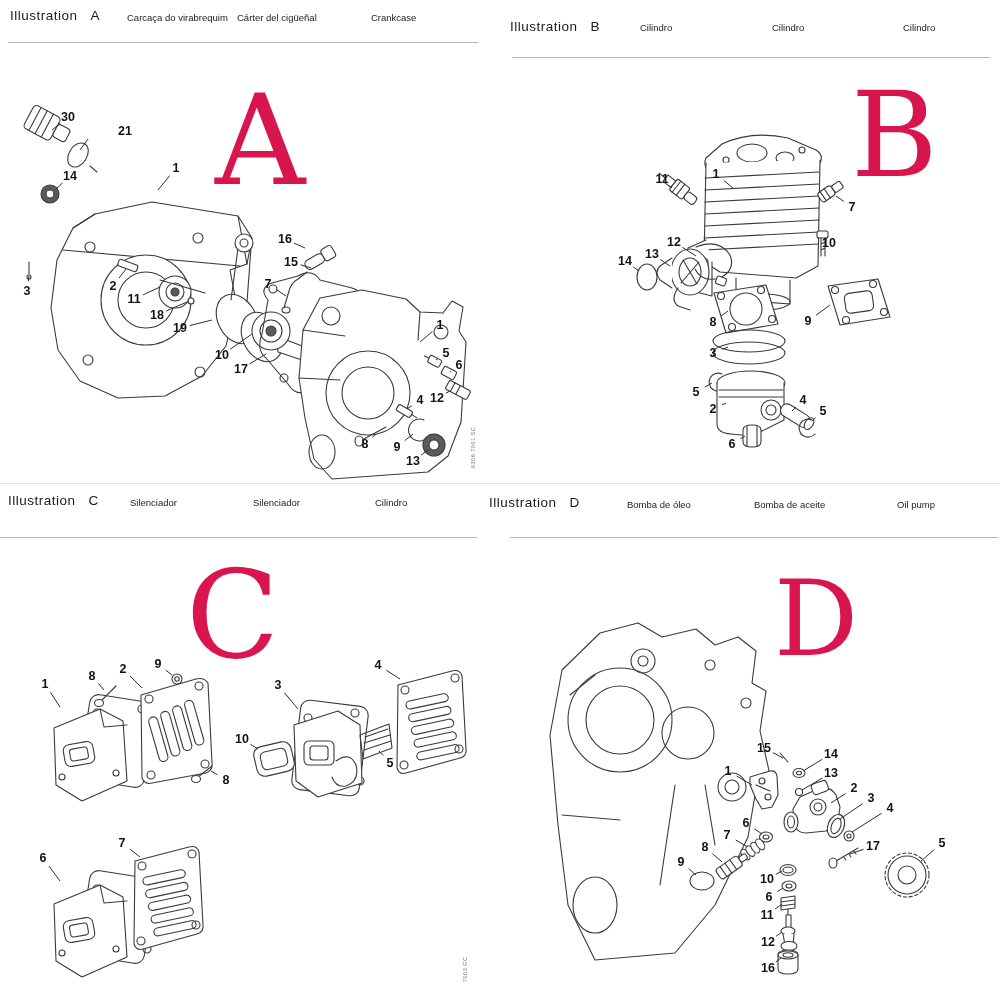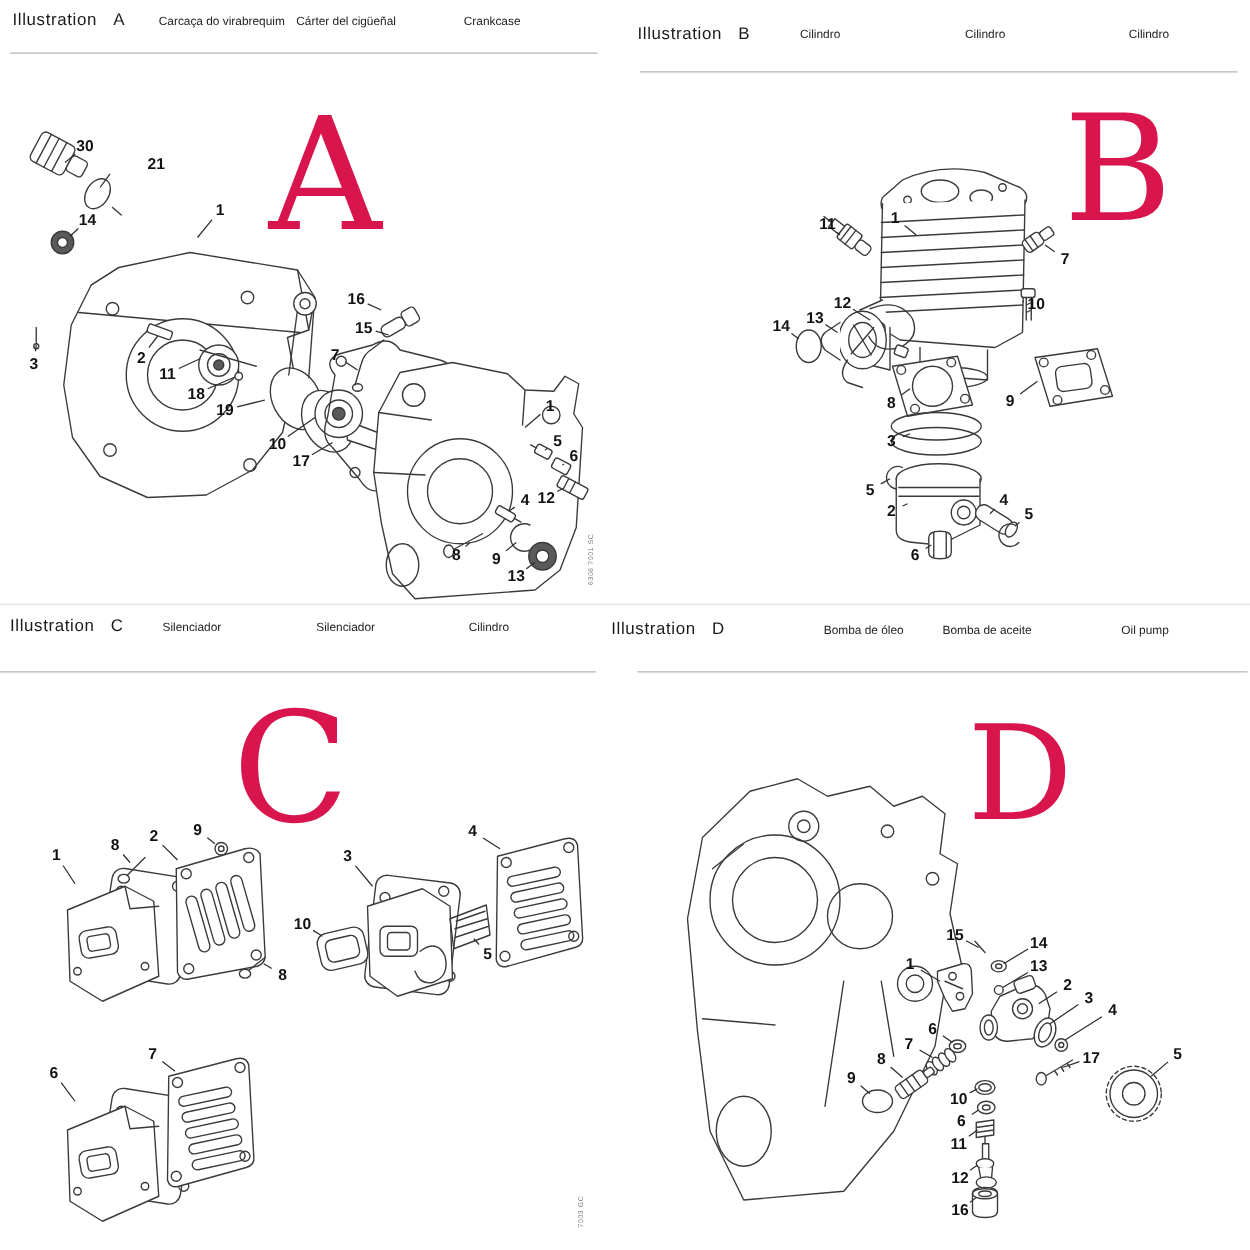--- a/index.html
+++ b/index.html
@@ -411,21 +411,21 @@
         <div class="callout" style="left: 43px; top: 373px;">6</div>
         <div class="callout" style="left: 122px; top: 358px;">7</div>
       </div>
     <div class="dwg" style="left:462px;top:497px;">7003 GC</div>
   </div>
 
   <div class="quad" id="qd" style="left:500px;top:485px;width:500px;height:515px;">
     <div class="qtitle" style="left:-11px;top:10px;">
       <span>Illustration</span><span class="gap"></span><span>D</span>
     </div>
-    <div class="sub" style="left:127px;top:14px;margin-left:32px;">Bomba de óleo</div>
+    <div class="sub" style="left:127px;top:14px;">Bomba de óleo</div>
     <div class="sub" style="left:254px;top:14px;">Bomba de aceite</div>
     <div class="sub" style="left:397px;top:14px;">Oil pump</div>
     <div class="rule" style="left:10px;top:52px;width:488px;"></div>
     <div class="qletter" style="left:274px;top:82px;font-size:105px;">D</div>
 
     <svg class="art" width="500" height="515" viewBox="0 0 500 515">
 
       <path class="fw" d="M100 148 L138 138 L162 152 L196 144 L215 160 L238 152 L256 166 L252 198 L266 206 L260 246 L270 290 L255 310 L248 352 L215 420 L175 468 L95 475 L68 420 L58 340 L50 250 L62 185 Z"></path>
       <circle cx="120" cy="235" r="52" class="fw"></circle>
         <circle cx="120" cy="235" r="34"></circle>

